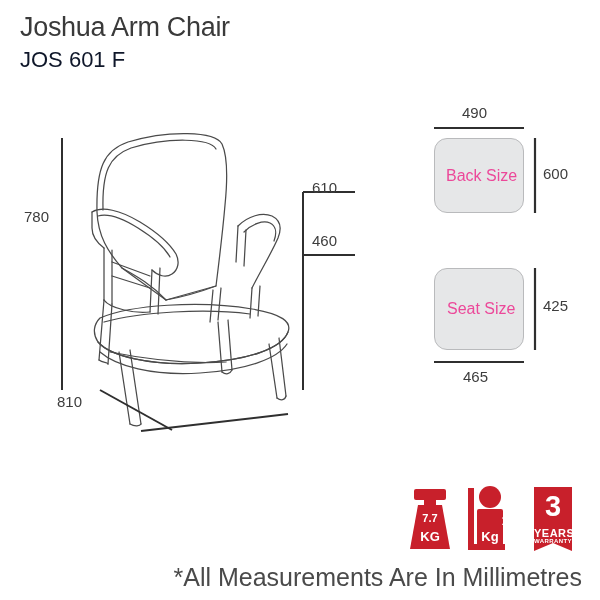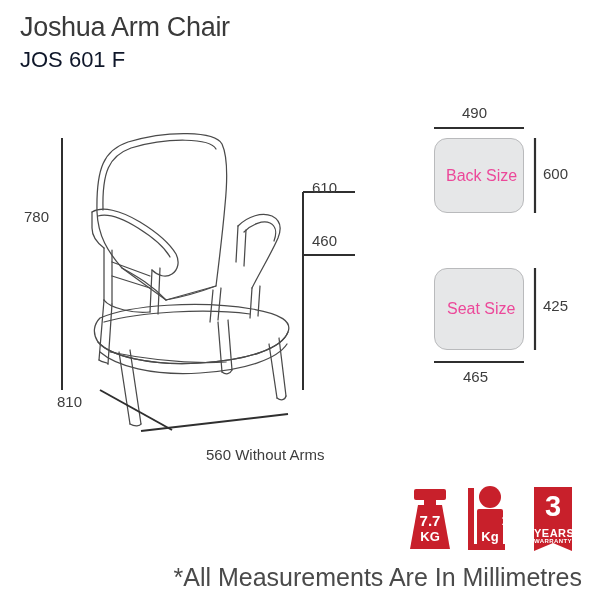--- a/index.html
+++ b/index.html
@@ -137,21 +137,20 @@
       <line x1="303" y1="192" x2="355" y2="192"></line>
 
       <line x1="303" y1="255" x2="355" y2="255"></line>
     </g>
   </svg>
 
   <div class="dim" style="left:24px;top:198px;margin-top:10px;">780</div>
   <div class="dim" style="left:57px;top:393px;">810</div>
   <div class="dim" style="left:312px;top:179px;">610</div>
   <div class="dim" style="left:312px;top:232px;">460</div>
-  <div class="dim" style="left:206px;top:446px;">560 Without Arms</div>
 
   <div class="sizebox" style="left:434px;top:138px;width:90px;height:75px;"></div>
   <div class="boxlabel" style="left:446px;top:167px;">Back Size</div>
 
   <svg class="layer" viewBox="0 0 600 600">
     <g stroke="#2f2f2f" stroke-width="2.2" stroke-linecap="butt">
       <line x1="434" y1="128" x2="524" y2="128"></line>
       <line x1="535" y1="138" x2="535" y2="213"></line>
     </g>
   </svg>
@@ -182,21 +181,21 @@
       <circle cx="490" cy="497" r="11"></circle>
       <rect x="477" y="509" width="26" height="40" rx="2"></rect>
       <path d="M468,488 L474,488 L474,544 L505,544 L505,550 L468,550 Z"></path>
     </g>
 
     <g>
       <path d="M534,487 L572,487 L572,551 L553,543 L534,551 Z" fill="#c8202b"></path>
     </g>
   </svg>
 
-  <div class="icontext" style="left:410px;top:512px;width:40px;font-size:15px;">7.7</div>
+  <div class="icontext" style="left:410px;top:512px;width:40px;font-size:11px;">7.7</div>
   <div class="icontext" style="left:410px;top:529px;width:40px;font-size:13px;">KG</div>
 
   <div class="icontext" style="left:497px;top:513px;width:30px;font-size:13px;">110</div>
   <div class="icontext" style="left:475px;top:529px;width:30px;font-size:13px;">Kg</div>
 
   <div class="icontext" style="left:534px;top:492px;width:38px;font-size:29px;line-height:29px;">3</div>
   <div class="icontext" style="left:534px;top:527px;width:38px;font-size:11px;letter-spacing:0.5px;">YEARS</div>
   <div class="icontext" style="left:534px;top:538px;width:38px;font-size:6px;letter-spacing:0.4px;">WARRANTY</div>
 
   <div class="note">*All Measurements Are In Millimetres</div>

